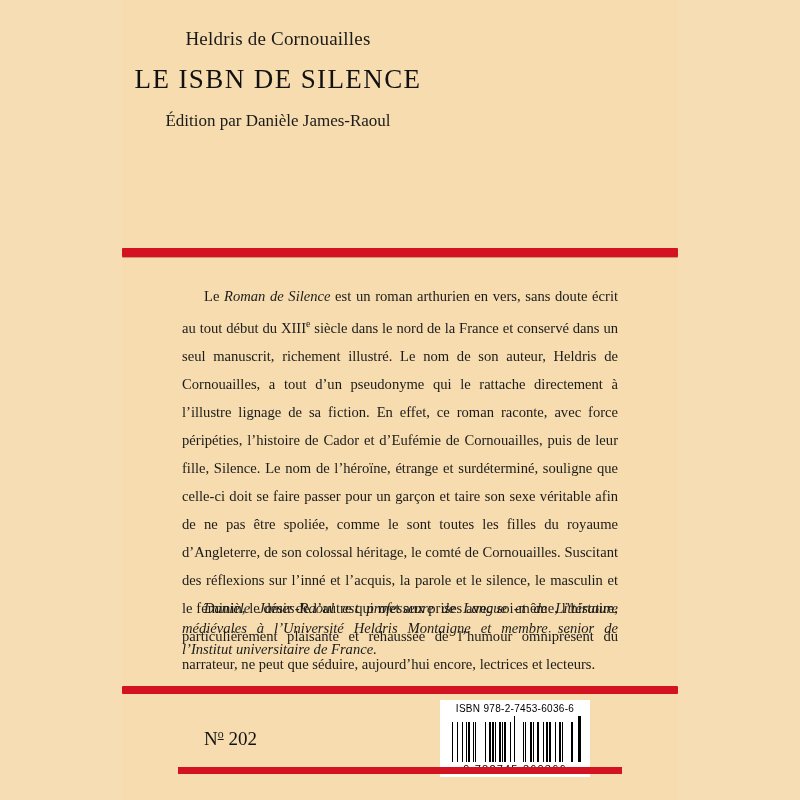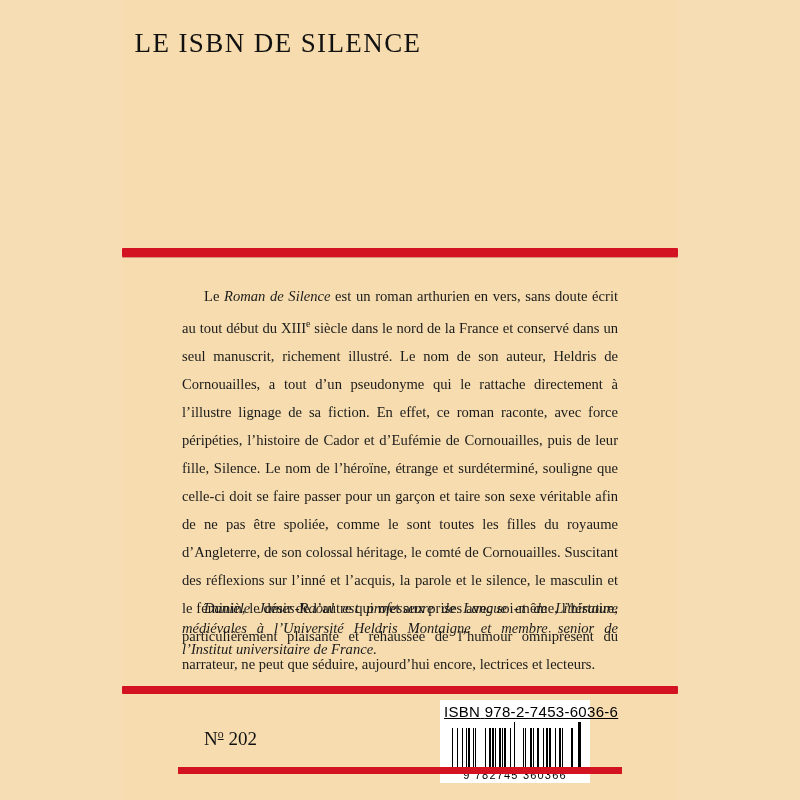--- a/index.html
+++ b/index.html
@@ -140,27 +140,26 @@
     position: absolute;
     left: 440px;
     top: 700px;
     width: 150px;
     background: #ffffff;
     padding: 2px 4px 2px 4px;
     box-sizing: border-box;
   }
   .isbn-line {
     font-family: "Liberation Sans", sans-serif;
-    font-size: 15px;
+    font-size: 10px;
     letter-spacing: 0.3px;
     color: #000;
     text-align: center;
     margin: 1px 0 2px 0;
     white-space: nowrap;
-    text-decoration: underline;
   }
   .bars {
     display: flex;
     align-items: flex-end;
     height: 46px;
     padding: 0 4px;
     box-sizing: border-box;
   }
   .bars span {
     display: block;
@@ -180,21 +179,23 @@
 </head>
 <body>
 
 <div id="page">
 
   <div class="margin-left"></div>
   <div class="margin-right"></div>
   <div class="inner"></div>
 
   <div class="header">
+    <div class="author">Heldris de Cornouailles</div>
     <div class="title">LE ISBN DE SILENCE</div>
+    <div class="editor">Édition par Danièle James-Raoul</div>
   </div>
 
   <div class="rule rule-top"></div>
 
   <div class="blurb">
     <span>Le </span><span class="it">Roman de Silence</span><span> est un roman arthurien en vers, sans doute écrit au tout début du XIII</span><sup>e</sup><span> siècle dans le nord de la France et conservé dans un seul manuscrit, richement illustré. Le nom de son auteur, Heldris de Cornouailles, a tout d’un pseudonyme qui le rattache directement à l’illustre lignage de sa fiction. En effet, ce roman raconte, avec force péripéties, l’histoire de Cador et d’Eufémie de Cornouailles, puis de leur fille, Silence. Le nom de l’héroïne, étrange et surdéterminé, souligne que celle-ci doit se faire passer pour un garçon et taire son sexe véritable afin de ne pas être spoliée, comme le sont toutes les filles du royaume d’Angleterre, de son colossal héritage, le comté de Cornouailles. Suscitant des réflexions sur l’inné et l’acquis, la parole et le silence, le masculin et le féminin, le désir de l’autre qui met aux prises avec soi-même, l’histoire, particulièrement plaisante et rehaussée de l’humour omniprésent du narrateur, ne peut que séduire, aujourd’hui encore, lectrices et lecteurs.</span>
   </div>
 
   <div class="bio">Danièle James-Raoul est professeure de Langue et de Littérature médiévales à l’Université Heldris Montaigne et membre senior de l’Institut universitaire de France.</div>
 

